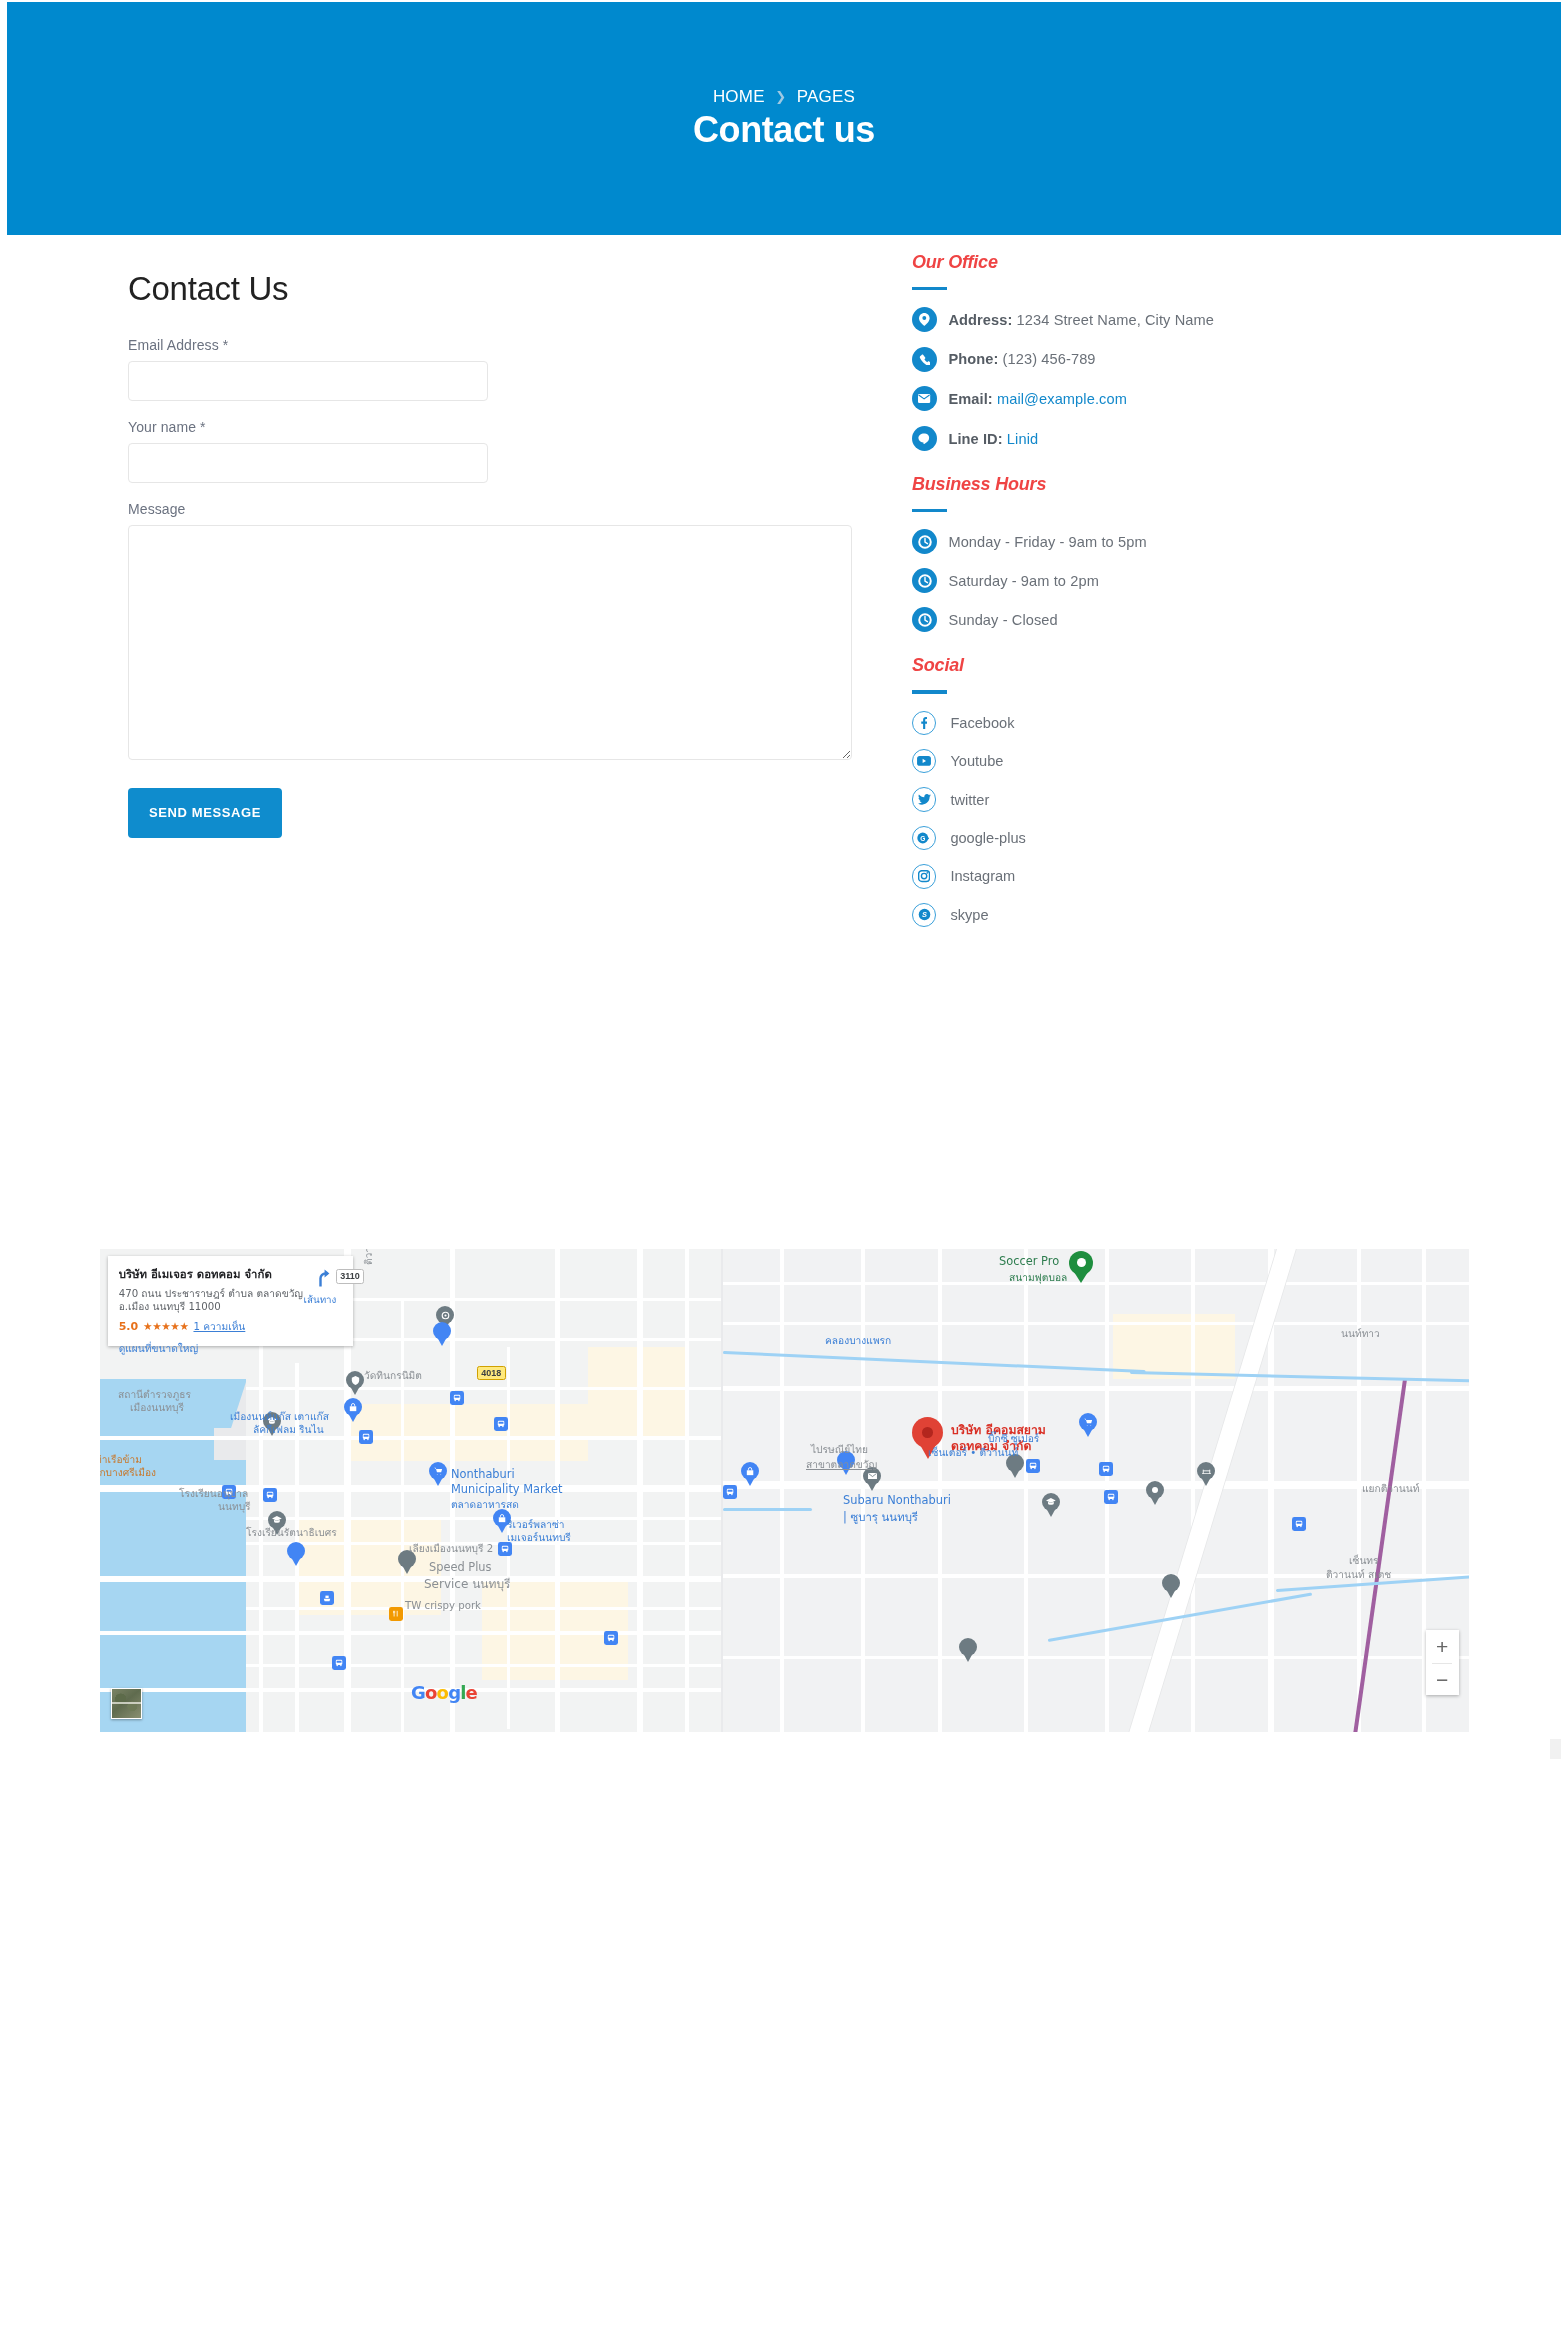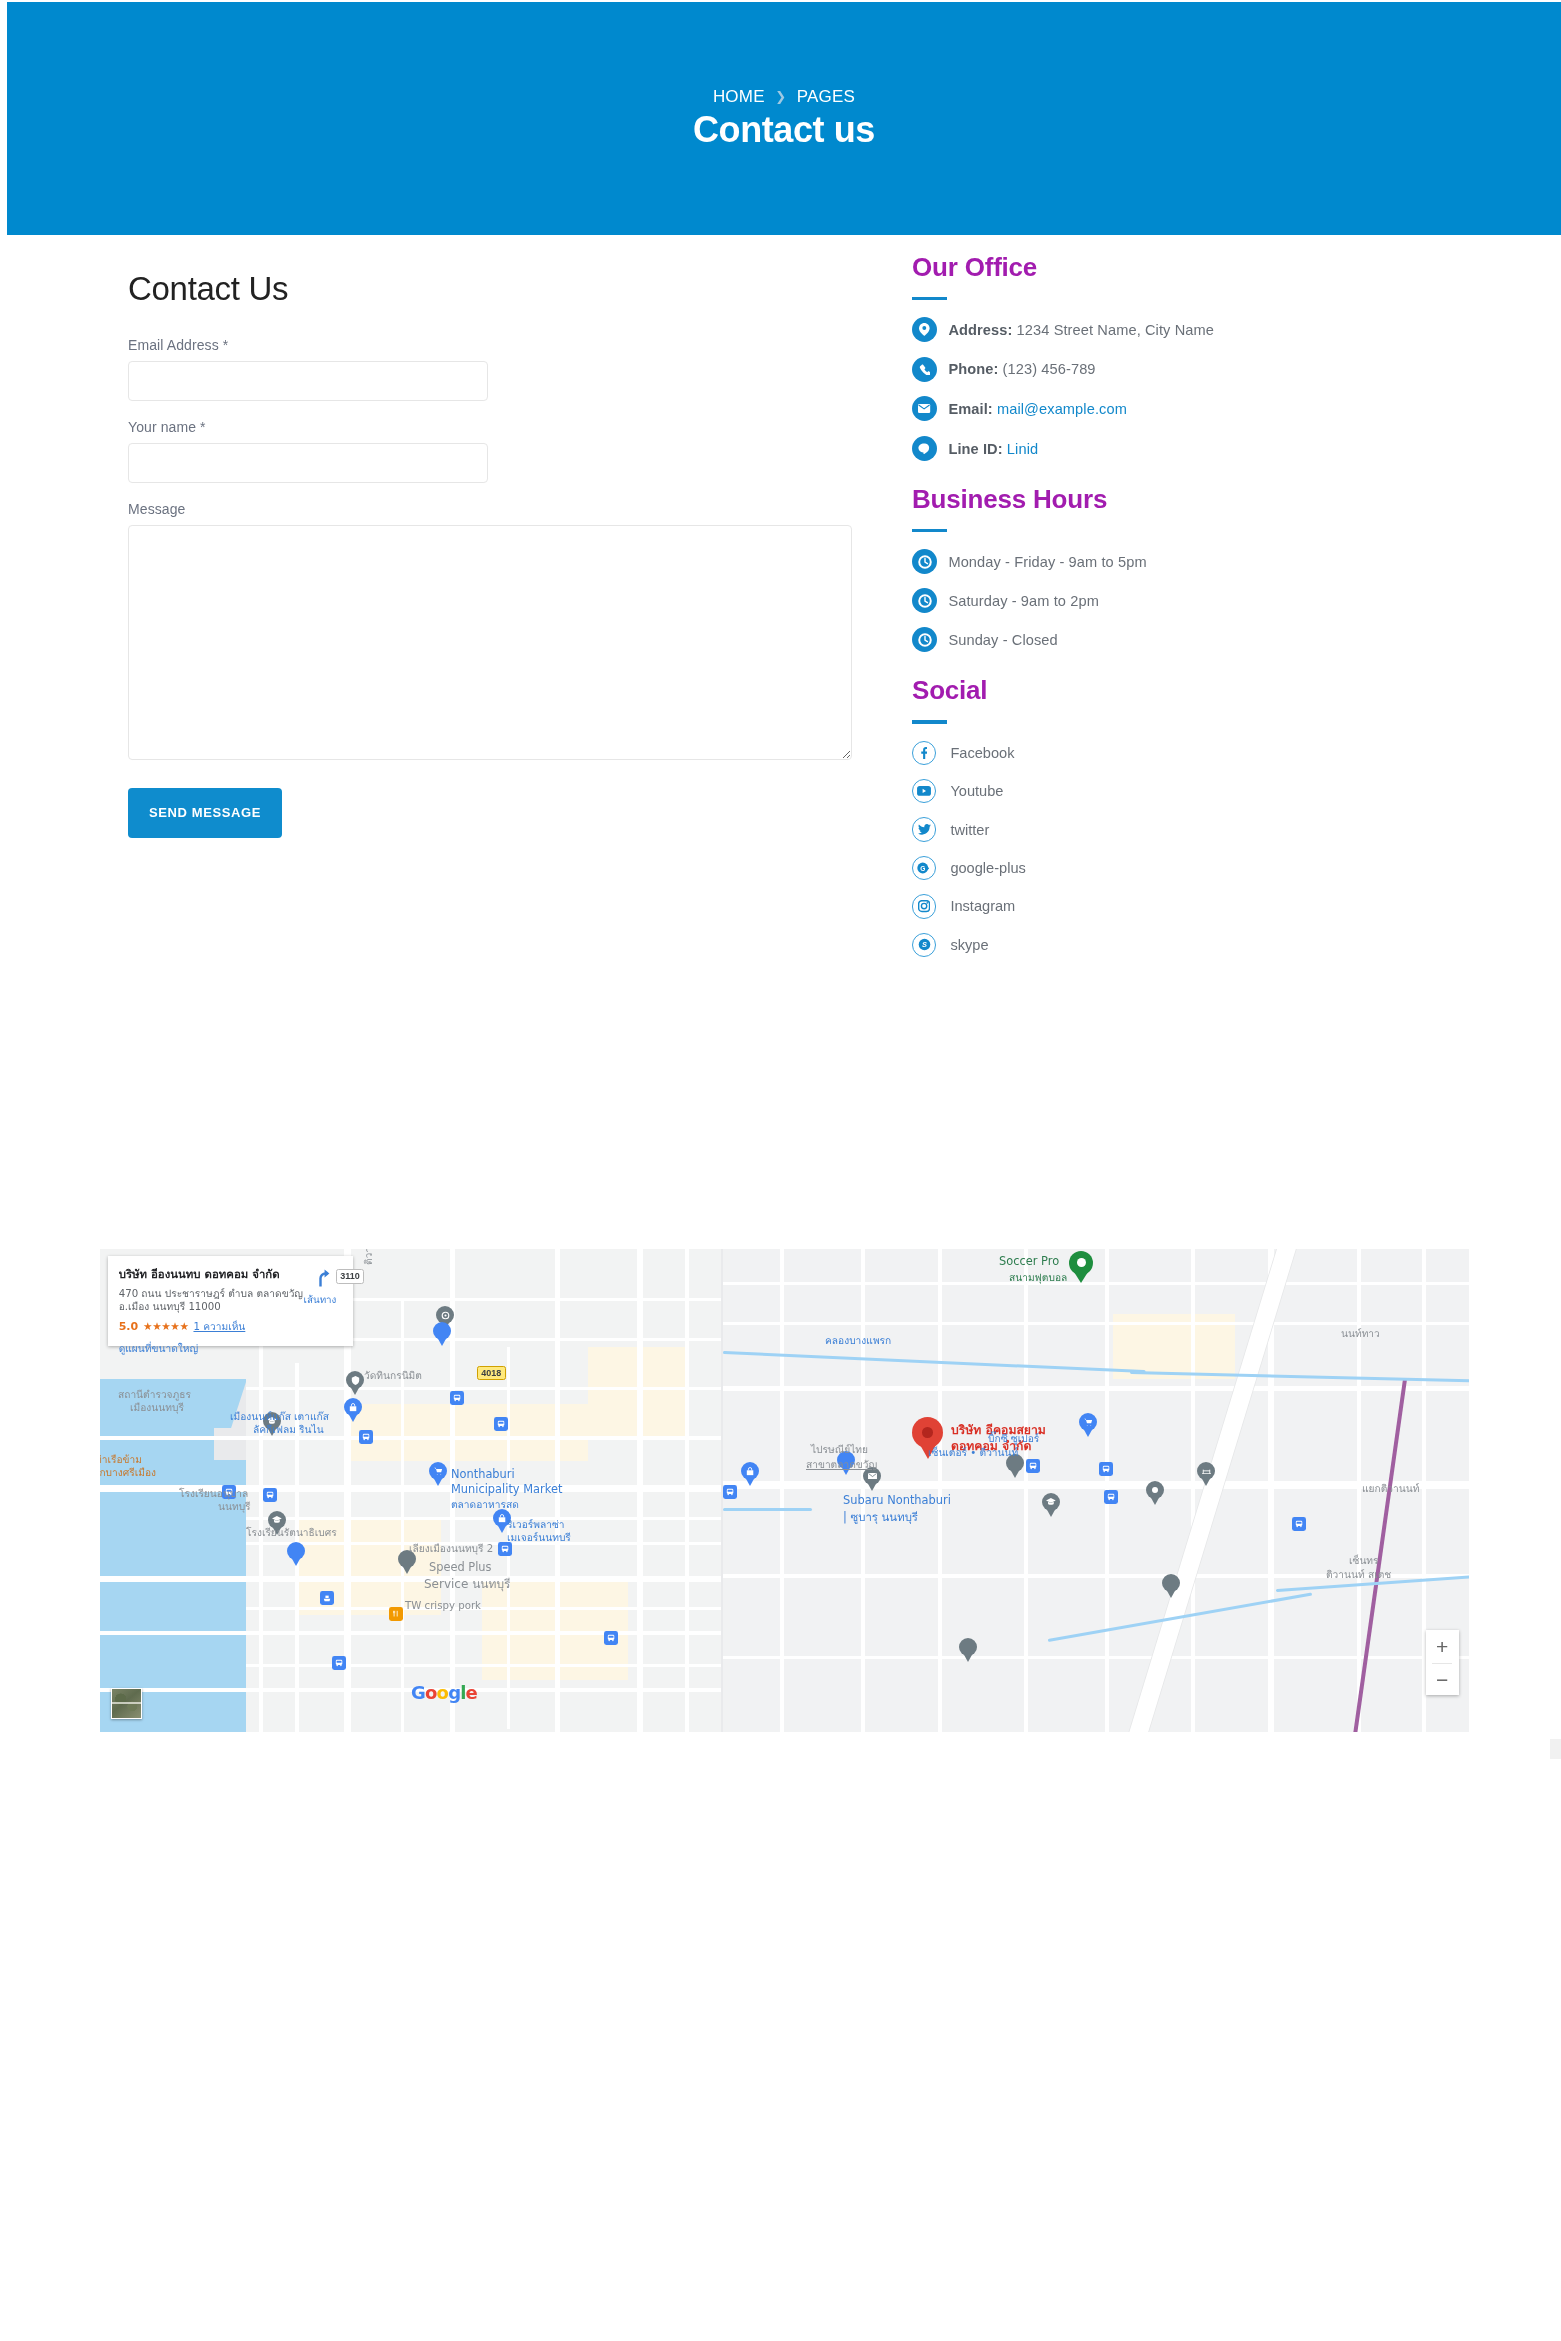--- a/index.html
+++ b/index.html
@@ -65,22 +65,23 @@
   .send-btn{
     display:inline-block; background:#0f8ccd; color:#fff;
     border:none; border-radius:4.1px; cursor:pointer;
     font-family:inherit; font-weight:bold; font-size:13px;
     letter-spacing:0.6px; padding:0 21px; height:50px; line-height:50px;
   }
 
   
   .side-block{ margin-bottom:14.6px; }
   .side-head{
-    font-size:26px; font-weight:bold; color:#a21caf; letter-spacing:-0.2px;
+    font-size:18px; font-weight:bold; color:#ef4444; letter-spacing:-0.2px;
     margin-bottom:14px;
+    font-style:italic;
   }
   .side-rule{
     width:35px; height:3.3px; background:#1288cb; margin-bottom:17px;
   }
 
   .info-row{ display:flex; align-items:center; margin-bottom:14.6px; }
   .ico-circ{
     width:25px; height:25px; border-radius:50%; background:#1288cb;
     flex:0 0 25px; margin-right:11.4px;
     display:flex; align-items:center; justify-content:center;
@@ -458,21 +459,21 @@
     <div class="road" style="left:585px;top:0;width:4.1px;height:483px;"></div>
     <div class="road" style="left:146px;top:268px;width:475px;height:3.3px;"></div>
     <div class="road" style="left:146px;top:293px;width:475px;height:3.3px;"></div>
     <div class="road" style="left:146px;top:358px;width:475px;height:3.3px;"></div>
     <div class="road" style="left:146px;top:415px;width:475px;height:3.3px;"></div>
     <div class="road" style="left:146px;top:89px;width:475px;height:3.3px;"></div>
     <div class="road" style="left:146px;top:49px;width:475px;height:3.3px;"></div>
     <div class="road" style="left:146px;top:138px;width:475px;height:3.3px;"></div>
 
     <div class="map-card">
-      <div class="mc-title">บริษัท อีองนนทบ ดอทคอม จำกัด</div>
+      <div class="mc-title">บริษัท อีเมเจอร ดอทคอม จำกัด</div>
       <div class="mc-addr">
         <span>470 ถนน ประชาราษฎร์ ตำบล ตลาดขวัญ</span><br>
         <span>อ.เมือง นนทบุรี 11000</span>
       </div>
       <div class="mc-rate">
         <span class="mc-score">5.0</span>
         <span class="mc-stars">★★★★★</span>
         <a href="#" class="mc-reviews">1 ความเห็น</a>
       </div>
       <a href="#" class="mc-more">ดูแผนที่ขนาดใหญ่</a>

